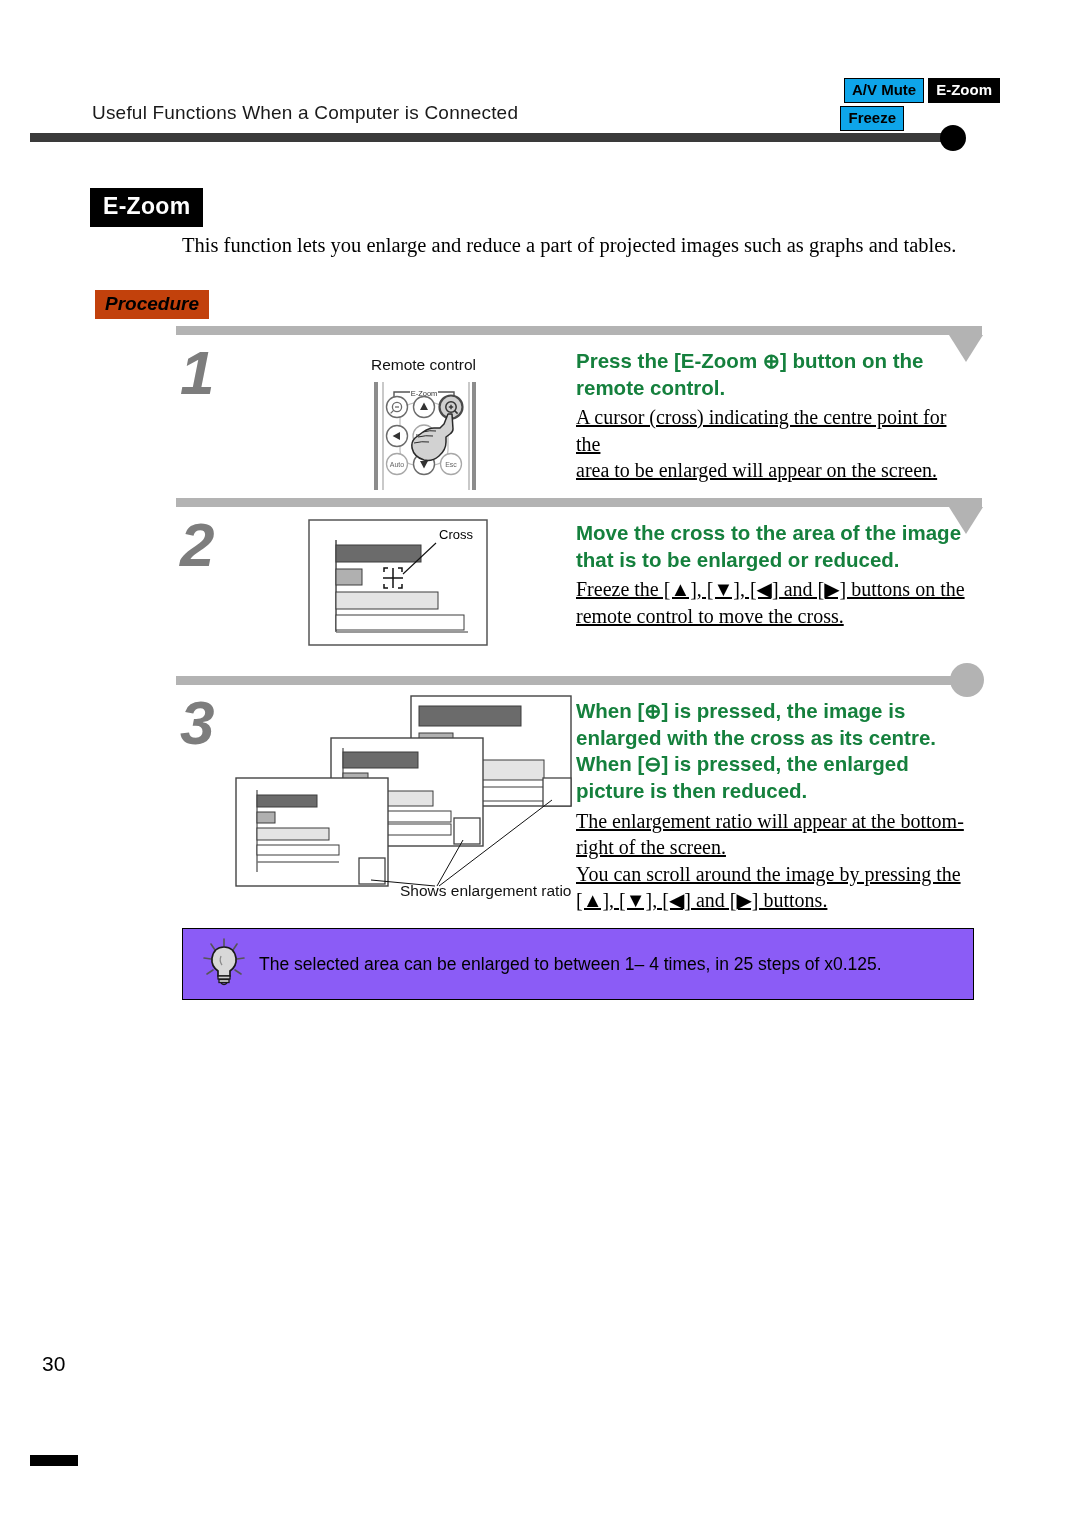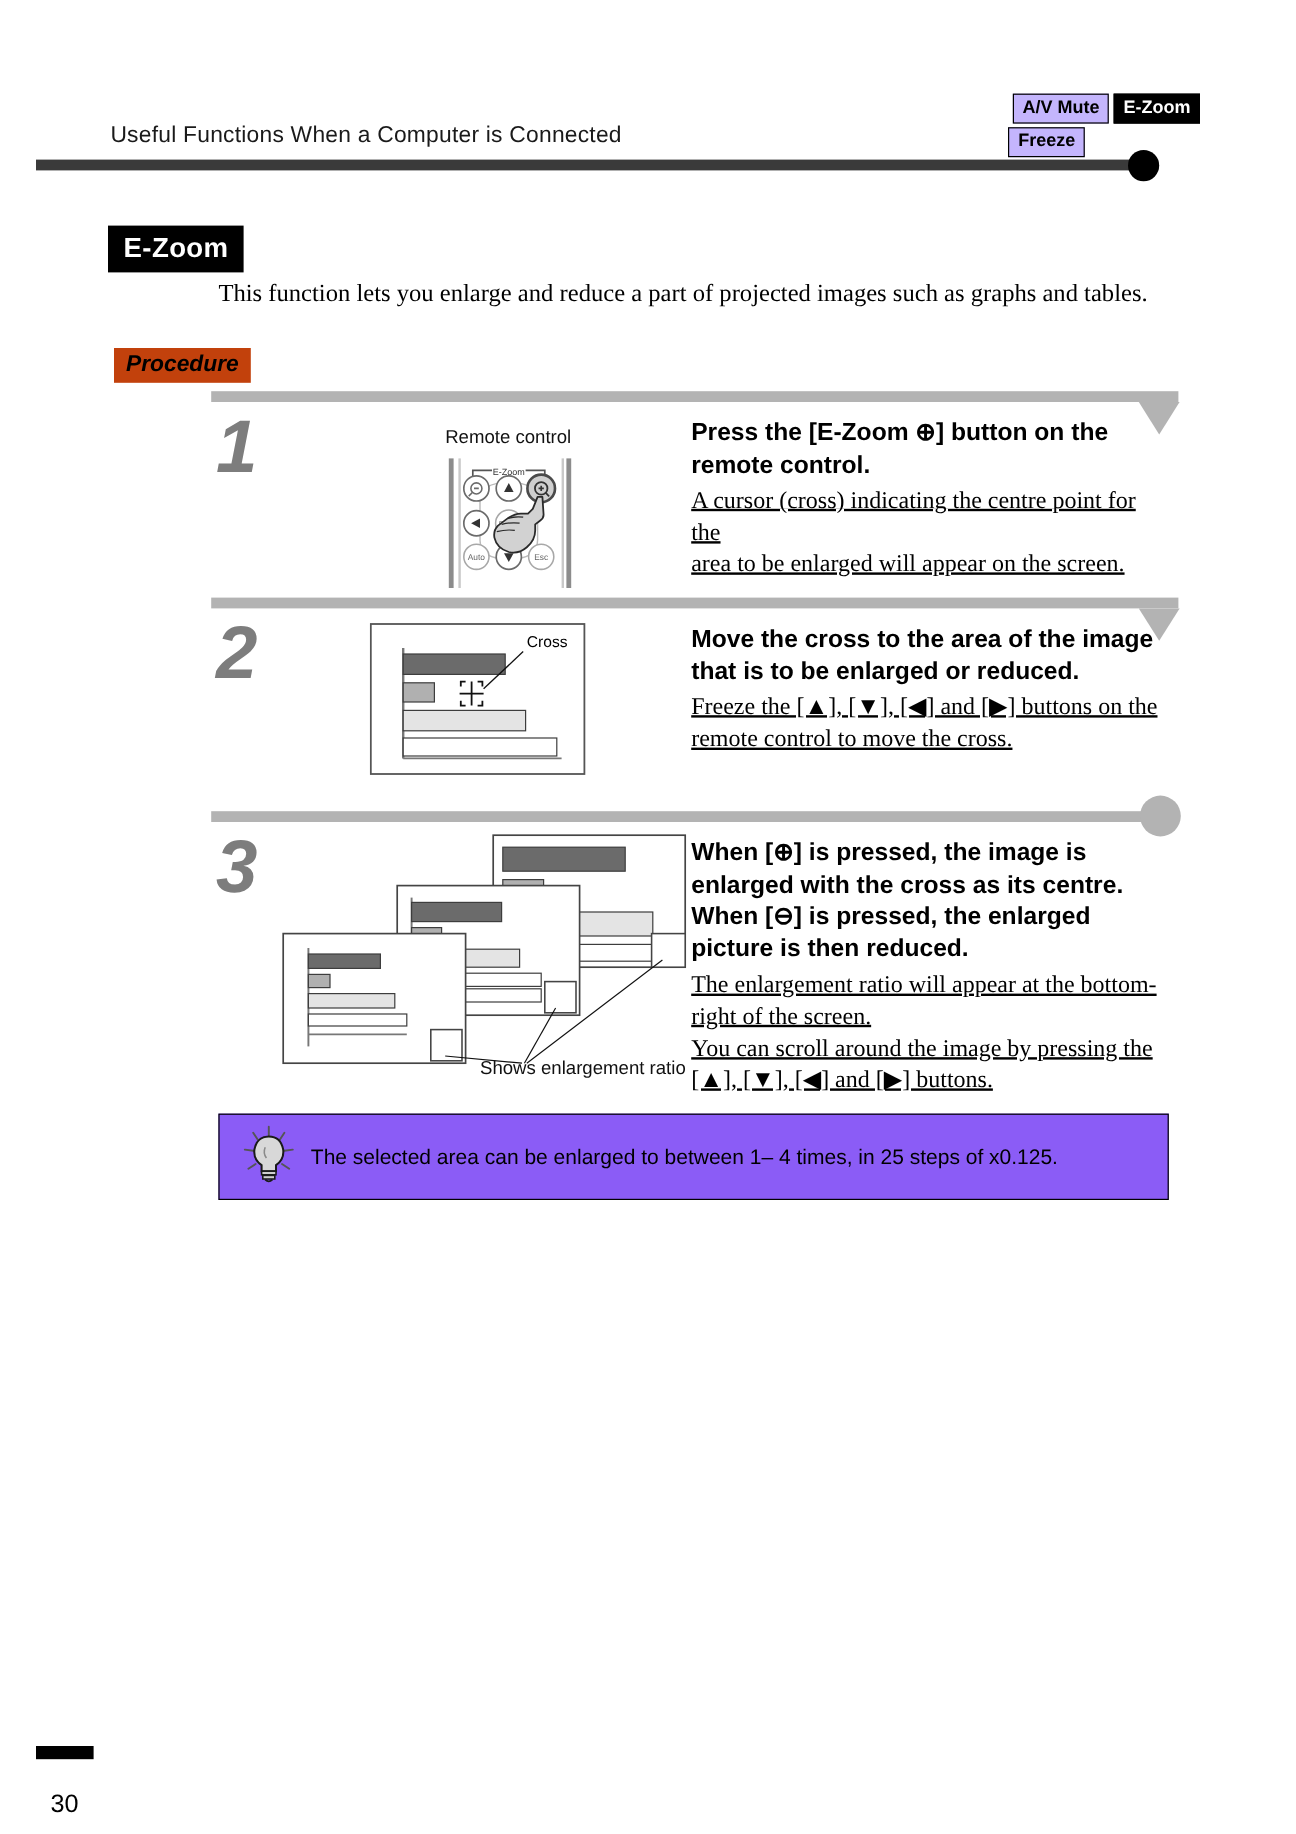--- a/index.html
+++ b/index.html
@@ -34,21 +34,21 @@
   }
   .tabs {
     position: absolute; right: 80px; top: 78px;
     width: 220px;
   }
   .tab-row { display: flex; justify-content: flex-end; gap: 4px; margin-bottom: 3px; }
   .tab {
     font-family: "Liberation Sans", sans-serif;
     font-size: 15px; font-weight: bold;
     padding: 3px 7px 4px 7px;
-    border: 1.6px solid #000; background: #c4b5fd; color: #000;
+    border: 1.6px solid #000; background: #0ea5e9; color: #000;
     line-height: 1.05;
   }
   .tab.active { background: #000; color: #fff; border-color: #000; }
 
   
   .sec-title {
     position: absolute; left: 90px; top: 188px;
     background: #000; color: #fff;
     font-family: "Liberation Sans", sans-serif;
     font-weight: bold; font-size: 23px;
@@ -91,21 +91,21 @@
   .num {
     position: absolute; left: 4px; top: 16px;
     font-family: "Liberation Sans", sans-serif;
     font-weight: bold; font-style: italic;
     font-size: 62px; color: #7d7d7d; line-height: 1;
   }
   .txtcol { position: absolute; left: 400px; top: 22px; width: 390px; }
   .head {
     font-family: "Liberation Sans", sans-serif;
     font-weight: bold; font-size: 20.5px; line-height: 1.30;
-    color: #000000;
+    color: #15803d;
   }
   .body {
     font-size: 20px; line-height: 1.33; margin-top: 3px; color: #000; text-decoration: underline;
   }
   .body.gap { margin-top: 20px; }
   .cap {
     font-family: "Liberation Sans", sans-serif;
     font-size: 15.5px; color: #111; text-align: center;
   }
 
@@ -122,21 +122,21 @@
     display: flex; align-items: center;
   }
   .tip-text {
     font-family: "Liberation Sans", sans-serif;
     font-size: 17.5px; color: #000; margin-left: 12px;
   }
   .bulb { margin-left: 18px; flex: 0 0 auto; }
 
   
   .pagenum {
-    position: absolute; left: 42px; top: 1492px;
+    position: absolute; left: 42px; top: 1352px;
     font-family: "Liberation Sans", sans-serif;
     font-size: 21px; color: #000;
   }
   .footer-bar {
     position: absolute; left: 30px; top: 1455px;
     width: 48px; height: 11px; background: #000;
   }
 </style>
 </head>
 <body>

